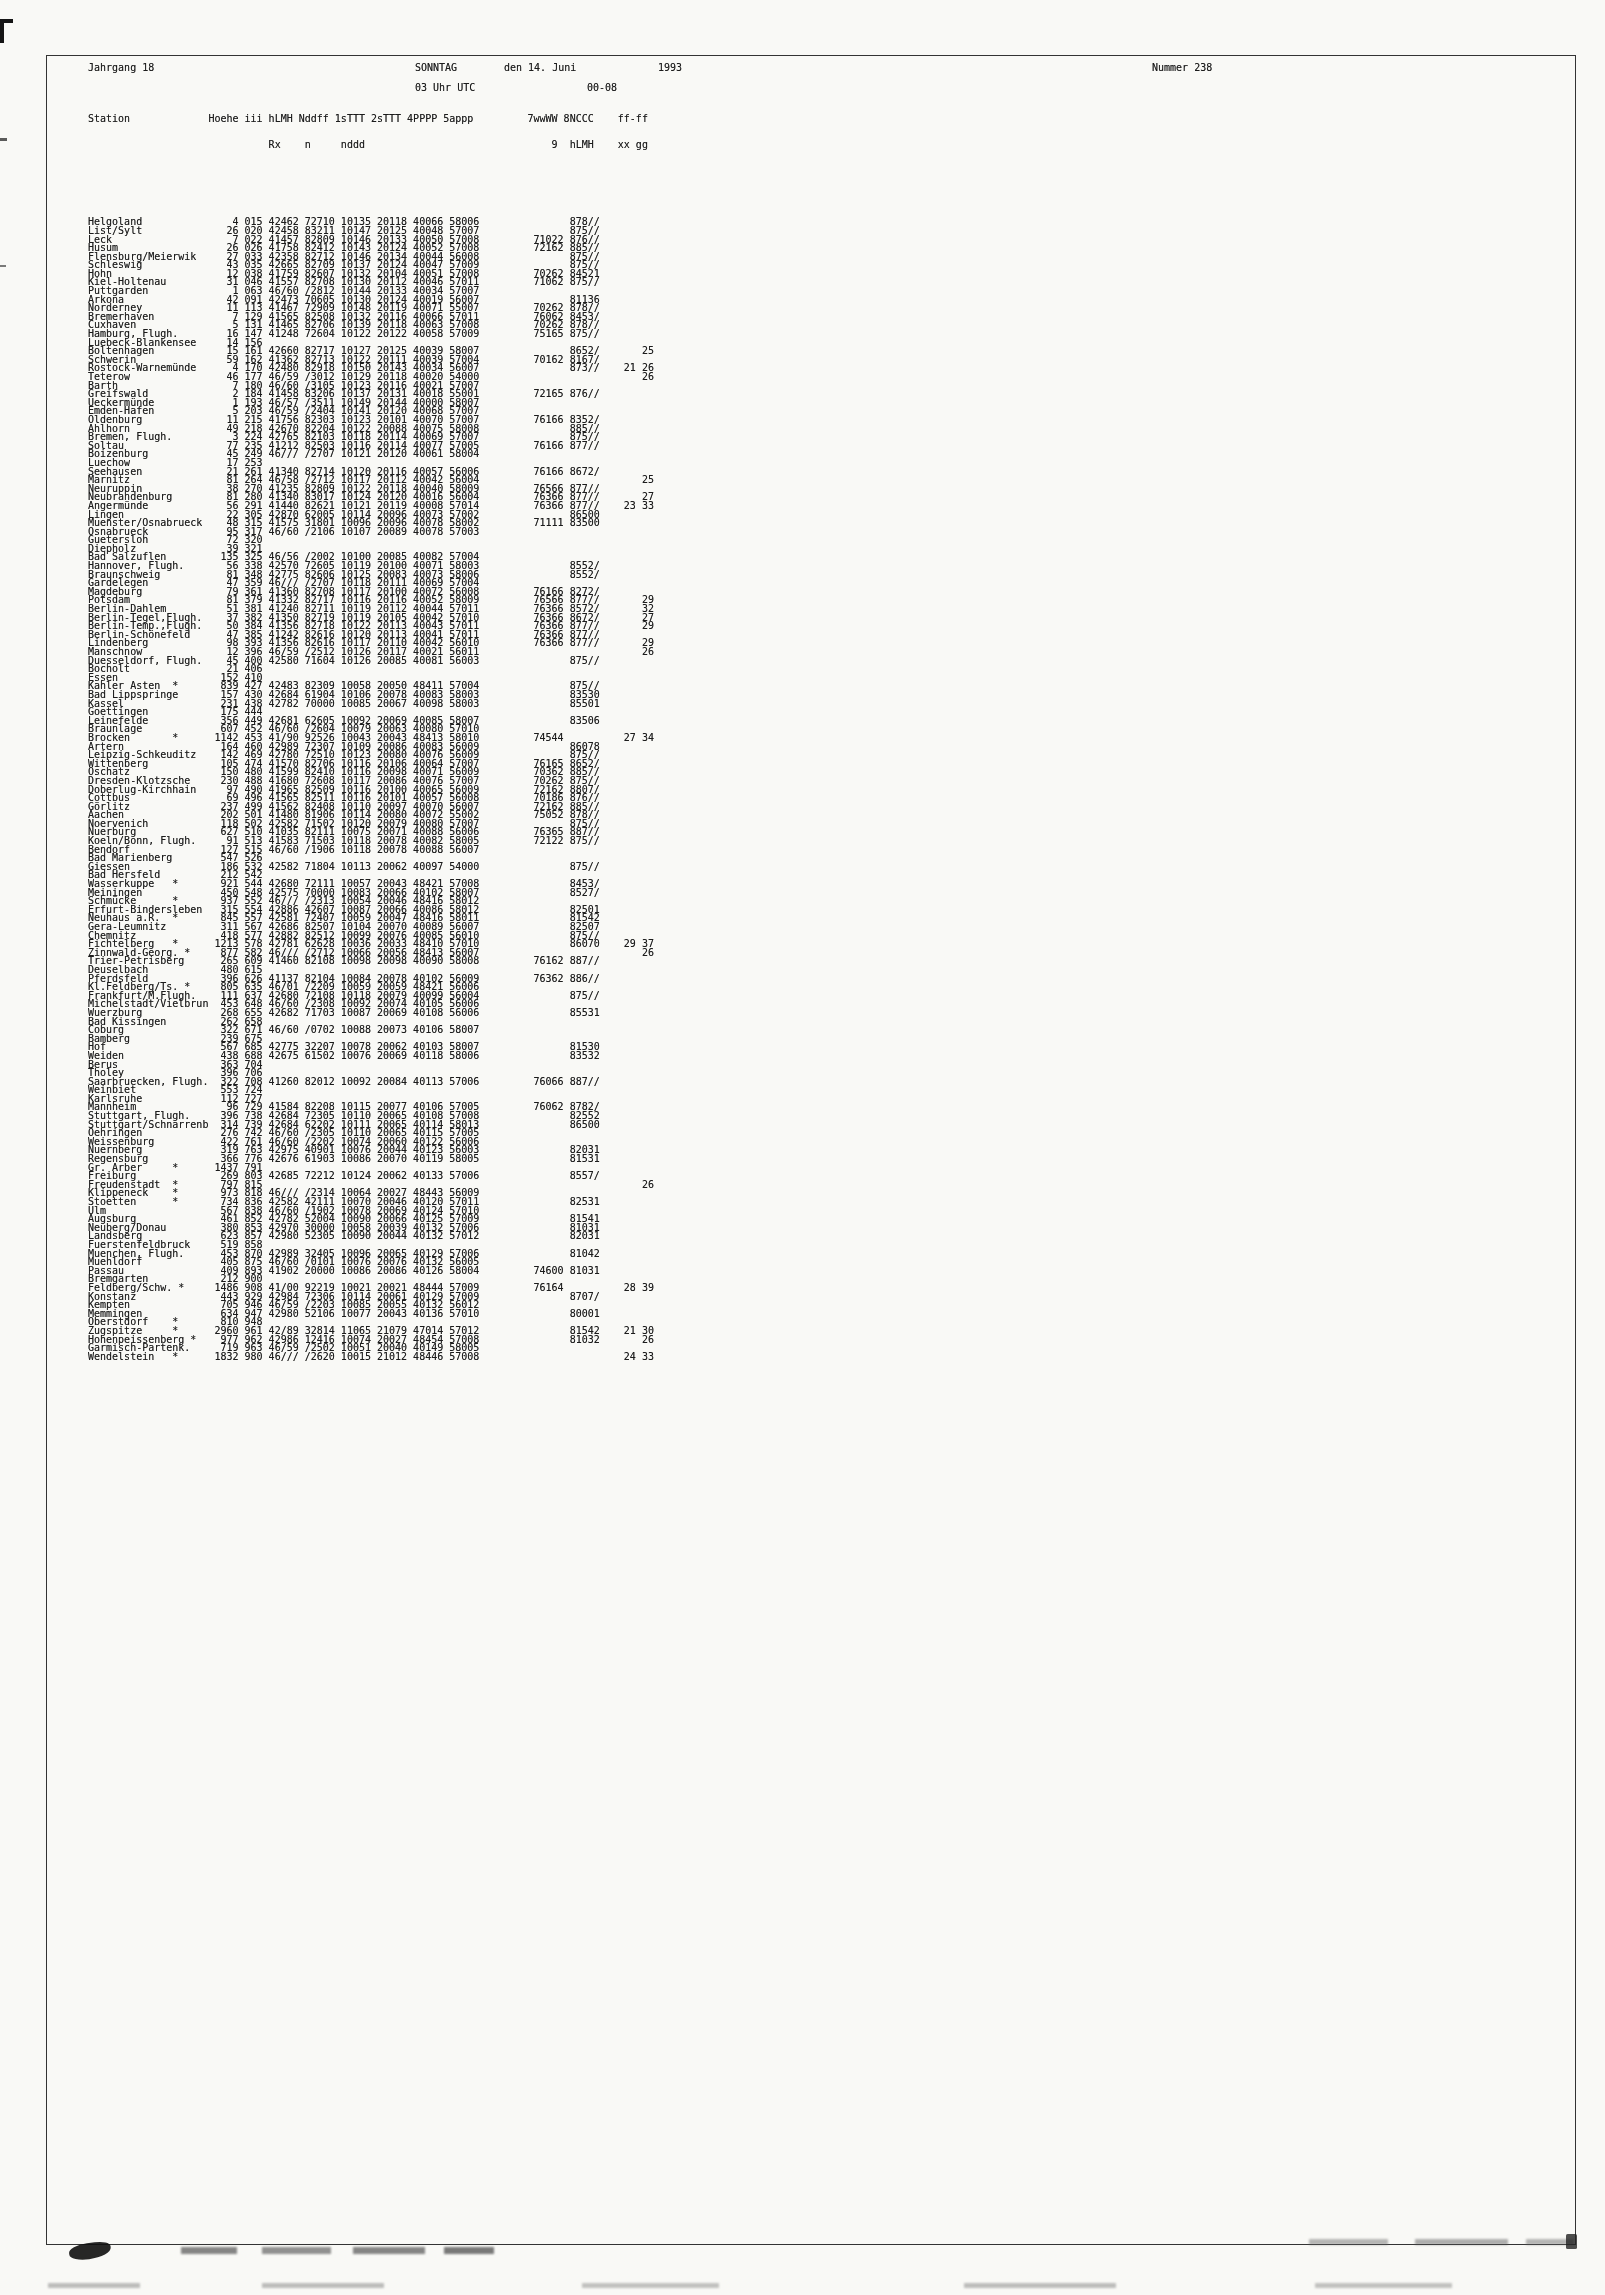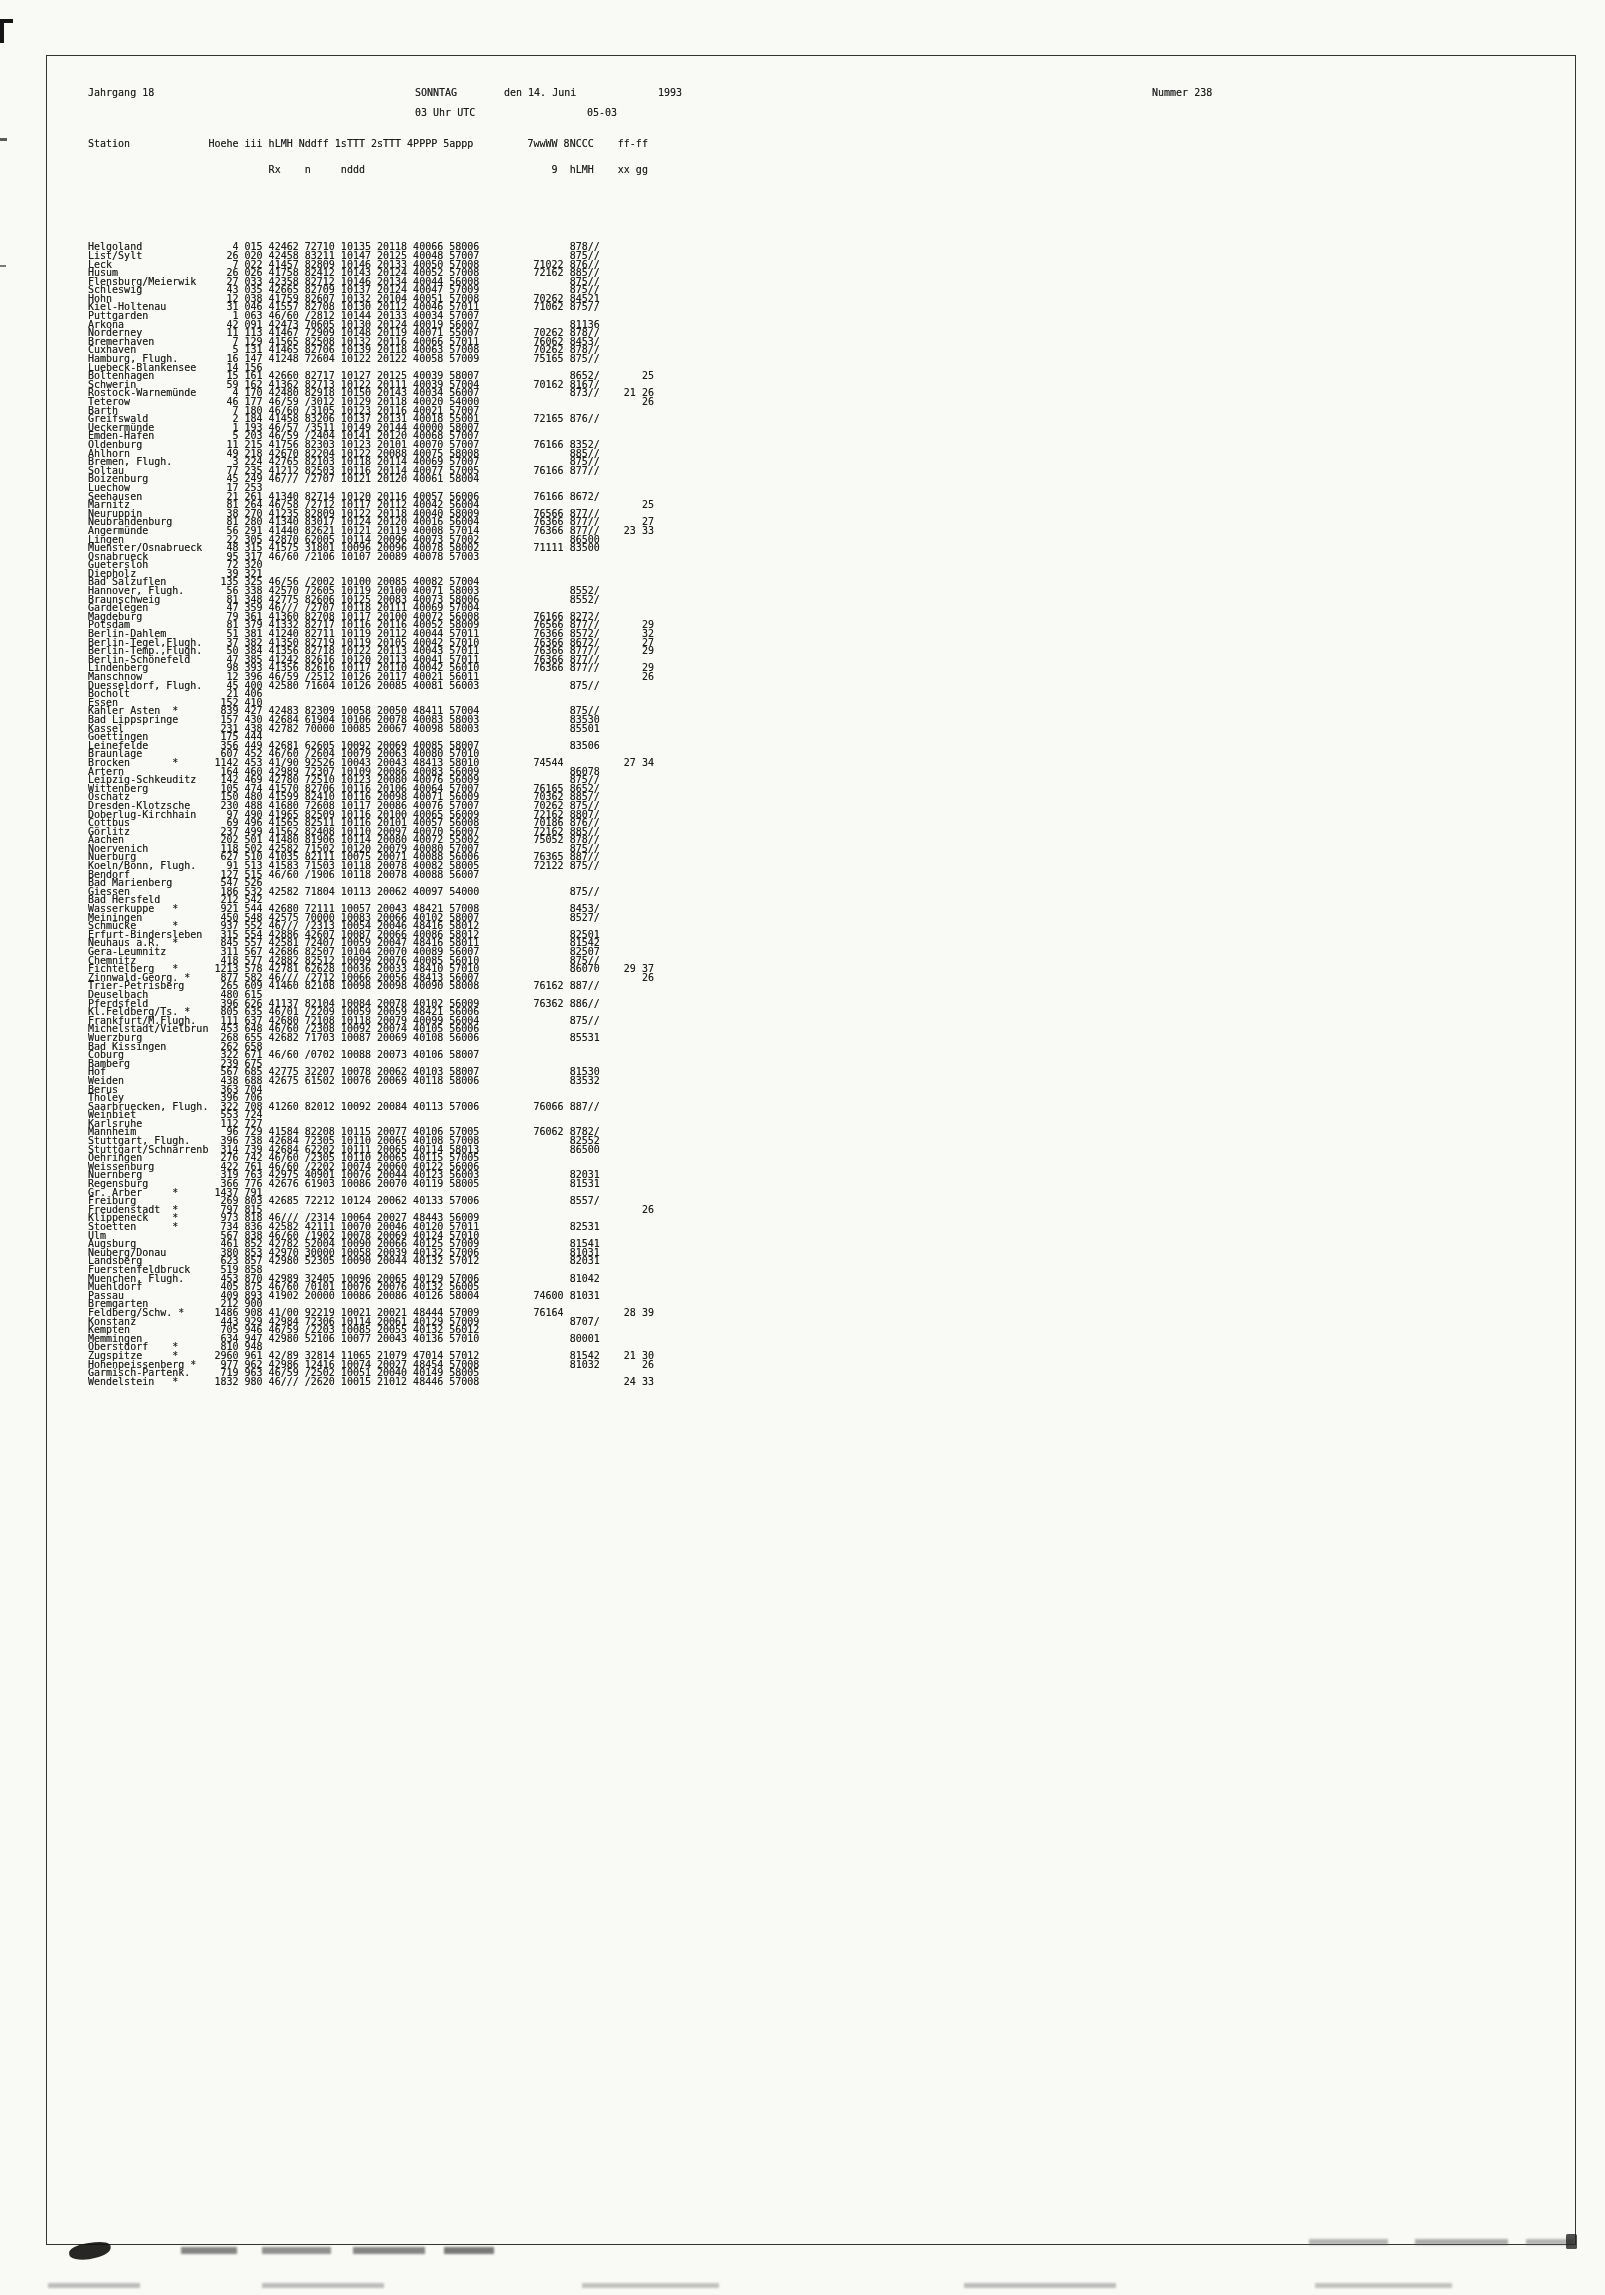--- a/index.html
+++ b/index.html
@@ -22,21 +22,21 @@
     box-sizing:border-box;
   }
   .mono {
     font-family:"DejaVu Sans Mono","Liberation Mono",monospace;
     font-size:10px;
     line-height:8.6px;
     color:var(--ink,#1c1c1c);
     white-space:pre;
     text-shadow:0 0 0.4px rgba(25,25,25,.55);
   }
-  .abs { position:absolute;margin-top:25px; }
+  .abs { position:absolute; }
   .line { height:8.6px; }
   .artifact { position:absolute; pointer-events:none; }
   .blob {
     background:#101010; opacity:.9;
     border-radius:50% 40% 60% 50%;
     transform:rotate(-8deg);
   }
   .smudge { filter:blur(0.8px); }
 </style>
 </head>
@@ -46,21 +46,21 @@
 
   <div class="frame"></div>
 
   <span class="mono abs" style="left:88px;top:64px">Jahrgang 18</span>
   <span class="mono abs" style="left:415px;top:64px">SONNTAG</span>
   <span class="mono abs" style="left:504px;top:64px">den 14. Juni</span>
   <span class="mono abs" style="left:658px;top:64px">1993</span>
   <span class="mono abs" style="left:1152px;top:64px">Nummer 238</span>
 
   <span class="mono abs" style="left:415px;top:84px">03 Uhr UTC</span>
-  <span class="mono abs" style="left:587px;top:84px">05-03</span>
+  <span class="mono abs" style="left:587px;top:84px">00-08</span>
 
   <div class="mono abs" style="left:88px;top:98px">
     <div class="line">Station             Hoehe iii hLMH Nddff 1sTTT 2sTTT 4PPPP 5appp         7wwWW 8NCCC    ff-ff</div>
     <div class="line">                              Rx    n     nddd                               9  hLMH    xx gg</div>
     <div class="line"></div>
     <div class="line"></div>
     <div><div class="line">Helgoland               4 015 42462 72710 10135 20118 40066 58006               878//</div><div class="line">List/Sylt              26 020 42458 83211 10147 20125 40048 57007               875//</div><div class="line">Leck                    7 022 41457 82809 10146 20133 40050 57008         71022 876//</div><div class="line">Husum                  26 026 41758 82412 10143 20124 40052 57008         72162 885//</div><div class="line">Flensburg/Meierwik     27 033 42358 82712 10146 20134 40044 56008               875//</div><div class="line">Schleswig              43 035 42665 82709 10137 20124 40047 57009               875//</div><div class="line">Hohn                   12 038 41759 82607 10132 20104 40051 57008         70262 84521</div><div class="line">Kiel-Holtenau          31 046 41557 82708 10130 20112 40046 57011         71062 875//</div><div class="line">Puttgarden              1 063 46/60 /2812 10144 20133 40034 57007</div><div class="line">Arkona                 42 091 42473 70605 10130 20124 40019 56007               81136</div><div class="line">Norderney              11 113 41467 72909 10148 20119 40071 55007         70262 878//</div><div class="line">Bremerhaven             7 129 41565 82508 10132 20116 40066 57011         76062 8453/</div><div class="line">Cuxhaven                5 131 41465 82706 10139 20118 40063 57008         70262 878//</div><div class="line">Hamburg, Flugh.        16 147 41248 72604 10122 20122 40058 57009         75165 875//</div><div class="line">Luebeck-Blankensee     14 156</div><div class="line">Boltenhagen            15 161 42660 82717 10127 20125 40039 58007               8652/       25</div><div class="line">Schwerin               59 162 41362 82713 10122 20111 40039 57004         70162 8167/</div><div class="line">Rostock-Warnemünde      4 170 42480 82918 10150 20143 40034 56007               873//    21 26</div><div class="line">Teterow                46 177 46/59 /3012 10129 20118 40020 54000                           26</div><div class="line">Barth                   7 180 46/60 /3105 10123 20116 40021 57007</div><div class="line">Greifswald              2 184 41458 83206 10137 20131 40018 55001         72165 876//</div><div class="line">Ueckermünde             1 193 46/57 /3511 10149 20144 40000 58007</div><div class="line">Emden-Hafen             5 203 46/59 /2404 10141 20120 40068 57007</div><div class="line">Oldenburg              11 215 41756 82303 10123 20101 40070 57007         76166 8352/</div><div class="line">Ahlhorn                49 218 42670 82204 10122 20088 40075 58008               885//</div><div class="line">Bremen, Flugh.          3 224 42765 82103 10118 20114 40069 57007               875//</div><div class="line">Soltau                 77 235 41212 82503 10116 20114 40077 57005         76166 877//</div><div class="line">Boizenburg             45 249 46/// /2707 10121 20120 40061 58004</div><div class="line">Luechow                17 253</div><div class="line">Seehausen              21 261 41340 82714 10120 20116 40057 56006         76166 8672/</div><div class="line">Marnitz                81 264 46/58 /2712 10117 20112 40042 56004                           25</div><div class="line">Neuruppin              38 270 41235 82809 10122 20118 40040 58009         76566 877//</div><div class="line">Neubrandenburg         81 280 41340 83017 10124 20120 40016 56004         76366 877//       27</div><div class="line">Angermünde             56 291 41440 82621 10121 20119 40008 57014         76366 877//    23 33</div><div class="line">Lingen                 22 305 42870 62005 10114 20096 40073 57002               86500</div><div class="line">Muenster/Osnabrueck    48 315 41575 31801 10096 20096 40078 58002         71111 83500</div><div class="line">Osnabrueck             95 317 46/60 /2106 10107 20089 40078 57003</div><div class="line">Guetersloh             72 320</div><div class="line">Diepholz               39 321</div><div class="line">Bad Salzuflen         135 325 46/56 /2002 10100 20085 40082 57004</div><div class="line">Hannover, Flugh.       56 338 42570 72605 10119 20100 40071 58003               8552/</div><div class="line">Braunschweig           81 348 42775 82606 10125 20083 40073 58006               8552/</div><div class="line">Gardelegen             47 359 46/// /2707 10118 20111 40069 57004</div><div class="line">Magdeburg              79 361 41360 82708 10117 20100 40072 56008         76166 8272/</div><div class="line">Potsdam                81 379 41332 82717 10116 20116 40052 58009         76566 877//       29</div><div class="line">Berlin-Dahlem          51 381 41240 82711 10119 20112 40044 57011         76366 8572/       32</div><div class="line">Berlin-Tegel,Flugh.    37 382 41350 82719 10119 20105 40042 57010         76366 8672/       27</div><div class="line">Berlin-Temp.,Flugh.    50 384 41356 82718 10122 20113 40043 57011         76366 877//       29</div><div class="line">Berlin-Schönefeld      47 385 41242 82616 10120 20113 40041 57011         76366 877//</div><div class="line">Lindenberg             98 393 41356 82616 10117 20110 40042 56010         76366 877//       29</div><div class="line">Manschnow              12 396 46/59 /2512 10126 20117 40021 56011                           26</div><div class="line">Duesseldorf, Flugh.    45 400 42580 71604 10126 20085 40081 56003               875//</div><div class="line">Bocholt                21 406</div><div class="line">Essen                 152 410</div><div class="line">Kahler Asten  *       839 427 42483 82309 10058 20050 48411 57004               875//</div><div class="line">Bad Lippspringe       157 430 42684 61904 10106 20078 40083 58003               83530</div><div class="line">Kassel                231 438 42782 70000 10085 20067 40098 58003               85501</div><div class="line">Goettingen            175 444</div><div class="line">Leinefelde            356 449 42681 62605 10092 20069 40085 58007               83506</div><div class="line">Braunlage             607 452 46/60 /2604 10079 20063 40080 57010</div><div class="line">Brocken       *      1142 453 41/90 92526 10043 20043 48413 58010         74544          27 34</div><div class="line">Artern                164 460 42989 72307 10109 20086 40083 56009               86078</div><div class="line">Leipzig-Schkeuditz    142 469 42780 72510 10123 20080 40076 56009               875//</div><div class="line">Wittenberg            105 474 41570 82706 10116 20106 40064 57007         76165 8652/</div><div class="line">Oschatz               150 480 41599 82410 10116 20098 40071 56009         70362 885//</div><div class="line">Dresden-Klotzsche     230 488 41680 72608 10117 20086 40076 57007         70262 875//</div><div class="line">Doberlug-Kirchhain     97 490 41965 82509 10116 20100 40065 56009         72162 8807/</div><div class="line">Cottbus                69 496 41565 82511 10116 20101 40057 56008         70186 876//</div><div class="line">Görlitz               237 499 41562 82408 10110 20097 40070 56007         72162 885//</div><div class="line">Aachen                202 501 41480 81906 10114 20080 40072 55002         75052 878//</div><div class="line">Noervenich            118 502 42582 71502 10120 20079 40080 57007               875//</div><div class="line">Nuerburg              627 510 41035 82111 10075 20071 40088 56006         76365 887//</div><div class="line">Koeln/Bonn, Flugh.     91 513 41583 71503 10118 20078 40082 58005         72122 875//</div><div class="line">Bendorf               127 515 46/60 /1906 10118 20078 40088 56007</div><div class="line">Bad Marienberg        547 526</div><div class="line">Giessen               186 532 42582 71804 10113 20062 40097 54000               875//</div><div class="line">Bad Hersfeld          212 542</div><div class="line">Wasserkuppe   *       921 544 42680 72111 10057 20043 48421 57008               8453/</div><div class="line">Meiningen             450 548 42575 70000 10083 20066 40102 58007               8527/</div><div class="line">Schmücke      *       937 552 46/// /2313 10054 20046 48416 58012</div><div class="line">Erfurt-Bindersleben   315 554 42886 42607 10087 20066 40086 58012               82501</div><div class="line">Neuhaus a.R.  *       845 557 42581 72407 10059 20047 48416 58011               81542</div><div class="line">Gera-Leumnitz         311 567 42686 82507 10104 20070 40089 56007               82507</div><div class="line">Chemnitz              418 577 42882 82512 10099 20076 40085 56010               875//</div><div class="line">Fichtelberg   *      1213 578 42781 62628 10036 20033 48410 57010               86070    29 37</div><div class="line">Zinnwald-Georg. *     877 582 46/// /2712 10066 20056 48413 56007                           26</div><div class="line">Trier-Petrisberg      265 609 41460 82108 10098 20098 40090 58008         76162 887//</div><div class="line">Deuselbach            480 615</div><div class="line">Pferdsfeld            396 626 41137 82104 10084 20078 40102 56009         76362 886//</div><div class="line">Kl.Feldberg/Ts. *     805 635 46/01 /2209 10059 20059 48421 56006</div><div class="line">Frankfurt/M.Flugh.    111 637 42680 72108 10118 20079 40099 56004               875//</div><div class="line">Michelstadt/Vielbrun  453 648 46/60 /2308 10092 20074 40105 56006</div><div class="line">Wuerzburg             268 655 42682 71703 10087 20069 40108 56006               85531</div><div class="line">Bad Kissingen         262 658</div><div class="line">Coburg                322 671 46/60 /0702 10088 20073 40106 58007</div><div class="line">Bamberg               239 675</div><div class="line">Hof                   567 685 42775 32207 10078 20062 40103 58007               81530</div><div class="line">Weiden                438 688 42675 61502 10076 20069 40118 58006               83532</div><div class="line">Berus                 363 704</div><div class="line">Tholey                396 706</div><div class="line">Saarbruecken, Flugh.  322 708 41260 82012 10092 20084 40113 57006         76066 887//</div><div class="line">Weinbiet              553 724</div><div class="line">Karlsruhe             112 727</div><div class="line">Mannheim               96 729 41584 82208 10115 20077 40106 57005         76062 8782/</div><div class="line">Stuttgart, Flugh.     396 738 42684 72305 10110 20065 40108 57008               82552</div><div class="line">Stuttgart/Schnarrenb  314 739 42684 62202 10111 20065 40114 58013               86500</div><div class="line">Oehringen             276 742 46/60 /2305 10110 20065 40115 57005</div><div class="line">Weissenburg           422 761 46/60 /2202 10074 20060 40122 56006</div><div class="line">Nuernberg             319 763 42975 40901 10076 20044 40123 56003               82031</div><div class="line">Regensburg            366 776 42676 61903 10086 20070 40119 58005               81531</div><div class="line">Gr. Arber     *      1437 791</div><div class="line">Freiburg              269 803 42685 72212 10124 20062 40133 57006               8557/</div><div class="line">Freudenstadt  *       797 815                                                               26</div><div class="line">Klippeneck    *       973 818 46/// /2314 10064 20027 48443 56009</div><div class="line">Stoetten      *       734 836 42582 42111 10070 20046 40120 57011               82531</div><div class="line">Ulm                   567 838 46/60 /1902 10078 20069 40124 57010</div><div class="line">Augsburg              461 852 42782 52004 10090 20066 40125 57009               81541</div><div class="line">Neuberg/Donau         380 853 42970 30000 10058 20039 40132 57006               81031</div><div class="line">Landsberg             623 857 42980 52305 10090 20044 40132 57012               82031</div><div class="line">Fuerstenfeldbruck     519 858</div><div class="line">Muenchen, Flugh.      453 870 42989 32405 10096 20065 40129 57006               81042</div><div class="line">Muehldorf             405 875 46/60 /0101 10076 20076 40132 56005</div><div class="line">Passau                409 893 41902 20000 10086 20086 40126 58004         74600 81031</div><div class="line">Bremgarten            212 900</div><div class="line">Feldberg/Schw. *     1486 908 41/00 92219 10021 20021 48444 57009         76164          28 39</div><div class="line">Konstanz              443 929 42984 72306 10114 20061 40129 57009               8707/</div><div class="line">Kempten               705 946 46/59 /2203 10085 20055 40132 56012</div><div class="line">Memmingen             634 947 42980 52106 10077 20043 40136 57010               80001</div><div class="line">Oberstdorf    *       810 948</div><div class="line">Zugspitze     *      2960 961 42/89 32814 11065 21079 47014 57012               81542    21 30</div><div class="line">Hohenpeissenberg *    977 962 42986 12416 10074 20027 48454 57008               81032       26</div><div class="line">Garmisch-Partenk.     719 963 46/59 /2502 10051 20040 40149 58005</div><div class="line">Wendelstein   *      1832 980 46/// /2620 10015 21012 48446 57008                        24 33</div></div>
   </div>
 
   <div class="artifact" style="left:0;top:19px;width:13px;height:4px;background:#151515"></div>

